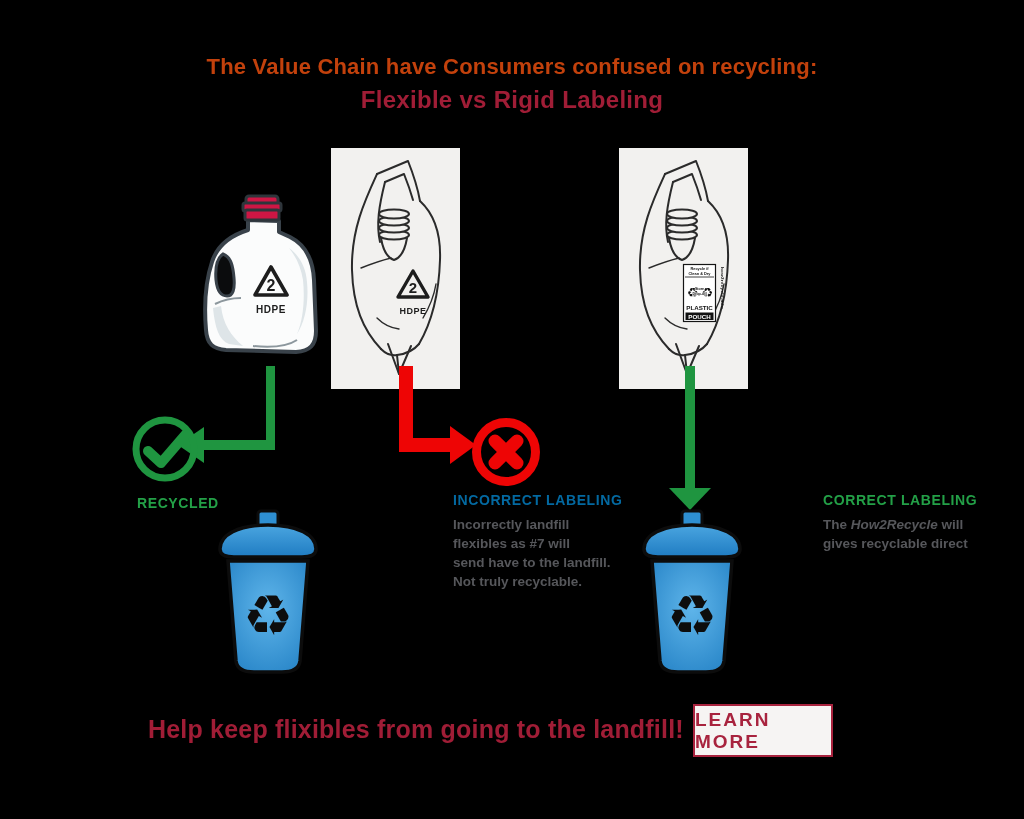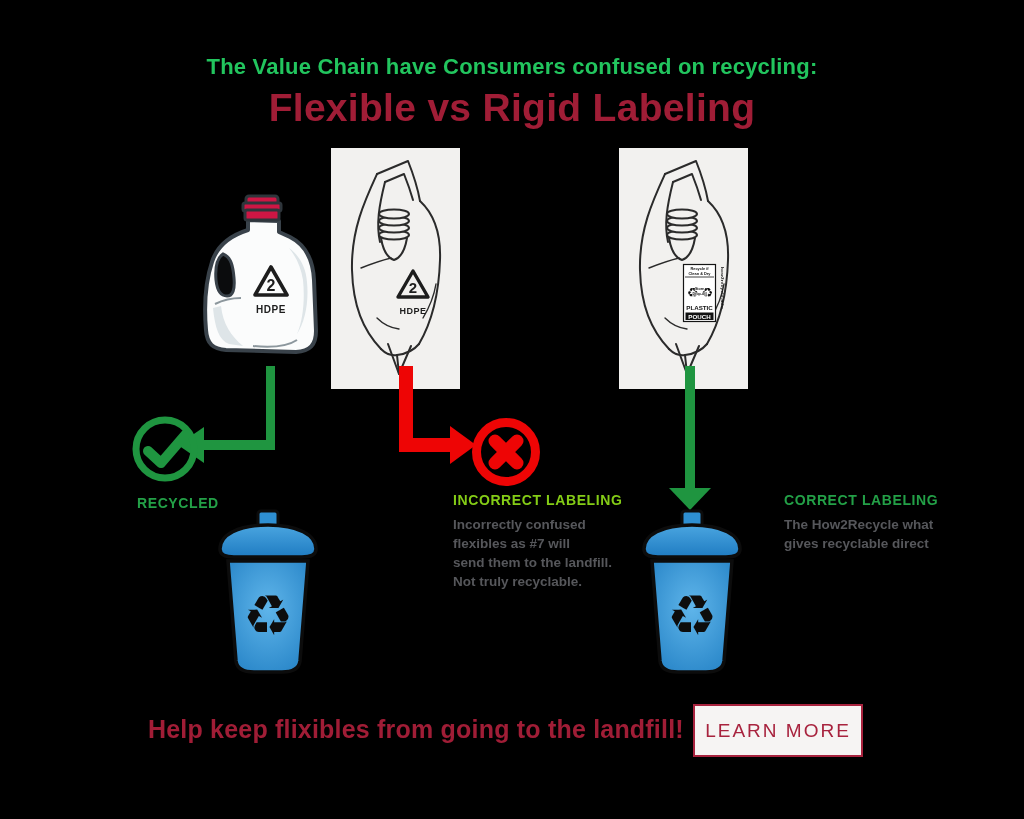--- a/index.html
+++ b/index.html
@@ -3,45 +3,45 @@
 <meta charset="utf-8">
 <style>
   html,body{margin:0;padding:0;background:#000;}
   .stage{
     position:relative;width:1024px;height:819px;background:#000;overflow:hidden;
     font-family:"Liberation Sans","DejaVu Sans",sans-serif;
   }
   .abs{position:absolute;}
   
   .title1{left:0;top:54px;width:1024px;text-align:center;
-    color:#22c55e;font-size:22px;font-weight:bold;letter-spacing:.2px;}
+    color:#c2410c;font-size:22px;font-weight:bold;letter-spacing:.2px;}
   .title2{left:0;top:86px;width:1024px;text-align:center;
-    color:#A01D36;font-size:39px;font-weight:bold;letter-spacing:.3px;}
+    color:#A01D36;font-size:24px;font-weight:bold;letter-spacing:.3px;}
   
   .whitebox{width:129px;height:241px;background:#F2F1EF;}
   .box-mid{left:331px;top:148px;}
   .box-right{left:619px;top:148px;}
   
   .seg{position:absolute;}
   .green{background:#1F9540;}
   .red{background:#EE0505;}
   .head{position:absolute;width:0;height:0;}
   .head-left{border-top:18px solid transparent;border-bottom:18px solid transparent;border-right:26px solid #1F9540;}
   .head-right{border-top:19px solid transparent;border-bottom:19px solid transparent;border-left:26px solid #EE0505;}
   .head-down{border-left:21px solid transparent;border-right:21px solid transparent;border-top:22px solid #1F9540;}
   
   .status-label{font-size:14px;font-weight:800;letter-spacing:.6px;}
   .green-text{color:#23A047;}
-  .red-text{color:#84cc16;}
+  .red-text{color:#0369a1;}
   .desc{font-size:13.5px;font-weight:700;color:#56575B;line-height:19px;margin-top:7px;}
-  .brand{font-weight:800;}
+  .brand{font-style:italic;font-weight:800;}
   
   .headline{left:148px;top:715px;color:#A01D36;font-size:25px;font-weight:bold;letter-spacing:.2px;text-align:right;}
-  .learn-btn{left:693px;top:704px;width:170px;height:53px;background:#F6F4F3;
-    border:2.5px solid #A8233E;color:#A8233E;font-size:19px;font-weight:400;letter-spacing:2px;
+  .learn-btn{left:693px;top:704px;width:140px;height:53px;background:#F6F4F3;
+    border:2.5px solid #A8233E;color:#A8233E;font-size:19px;font-weight:700;letter-spacing:2px;
     display:flex;align-items:center;justify-content:center;box-sizing:border-box;cursor:pointer;
     font-family:"Liberation Sans","DejaVu Sans",sans-serif;}
   .mobius{font-family:"DejaVu Sans",sans-serif;}
   svg text{font-family:"Liberation Sans","DejaVu Sans",sans-serif;}
 </style>
 </head>
 <body>
 
 <div class="stage">
 
@@ -136,23 +136,23 @@
   <div class="head head-right" style="left:450px;top:426px"></div>
 
   <svg class="abs" style="left:468px;top:414px" width="76" height="76" viewBox="0 0 76 76">
     <circle cx="38" cy="38" r="29.5" fill="none" stroke="#EE0505" stroke-width="9"></circle>
     <path d="M27,27 L49,49 M49,27 L27,49" fill="none" stroke="#EE0505" stroke-width="13" stroke-linecap="round"></path>
   </svg>
 
   <div class="abs" style="left:453px;top:492px;width:180px">
     <div class="status-label red-text">INCORRECT LABELING</div>
     <div class="desc">
-      <div>Incorrectly confused</div>
+      <div>Incorrectly landfill</div>
       <div>flexibles as #7 will</div>
-      <div>send them to the landfill.</div>
+      <div>send have to the landfill.</div>
       <div>Not truly recyclable.</div>
     </div>
   </div>
 
   <div class="seg green" style="left:685px;top:366px;width:10px;height:122px"></div>
   <div class="head head-down" style="left:669px;top:488px"></div>
 
   <svg class="abs" style="left:212px;top:509px" width="112" height="165" viewBox="0 0 112 165">
     <defs>
       <linearGradient id="lidGrad" x1="0" y1="0" x2="0" y2="1">
@@ -170,24 +170,24 @@
     <text x="56" y="126" text-anchor="middle" font-size="56" fill="#0D0D0D" class="mobius">♻</text>
   </svg>
 
   <svg class="abs" style="left:636px;top:509px" width="112" height="165" viewBox="0 0 112 165">
     <rect x="46" y="2" width="20" height="16" rx="3" fill="#2E8FD2" stroke="#0C0C0C" stroke-width="3"></rect>
     <path d="M8,40 C8,26 26,16 56,16 C86,16 104,26 104,40 C104,46 98,48 90,48 L22,48 C14,48 8,46 8,40 Z" fill="url(#lidGrad)" stroke="#0C0C0C" stroke-width="3.5"></path>
     <path d="M16,52 L96,52 L88,152 C87,160 80,163 70,163 L42,163 C32,163 25,160 24,152 Z" fill="url(#binGrad)" stroke="#0C0C0C" stroke-width="3.5"></path>
     <text x="56" y="126" text-anchor="middle" font-size="56" fill="#0D0D0D" class="mobius">♻</text>
   </svg>
 
-  <div class="abs" style="left:784px;top:492px;width:185px">
+  <div class="abs" style="left:823px;top:492px;width:185px">
     <div class="status-label green-text">CORRECT LABELING</div>
     <div class="desc">
-      <div><span>The </span><span class="brand">How2Recycle</span><span> what</span></div>
+      <div><span>The </span><span class="brand">How2Recycle</span><span> will</span></div>
       <div>gives recyclable direct</div>
     </div>
   </div>
 
   <div class="abs headline">Help keep flixibles from going to the landfill!</div>
   <div class="abs learn-btn">LEARN MORE</div>
 
 </div>
 
 </body></html>

